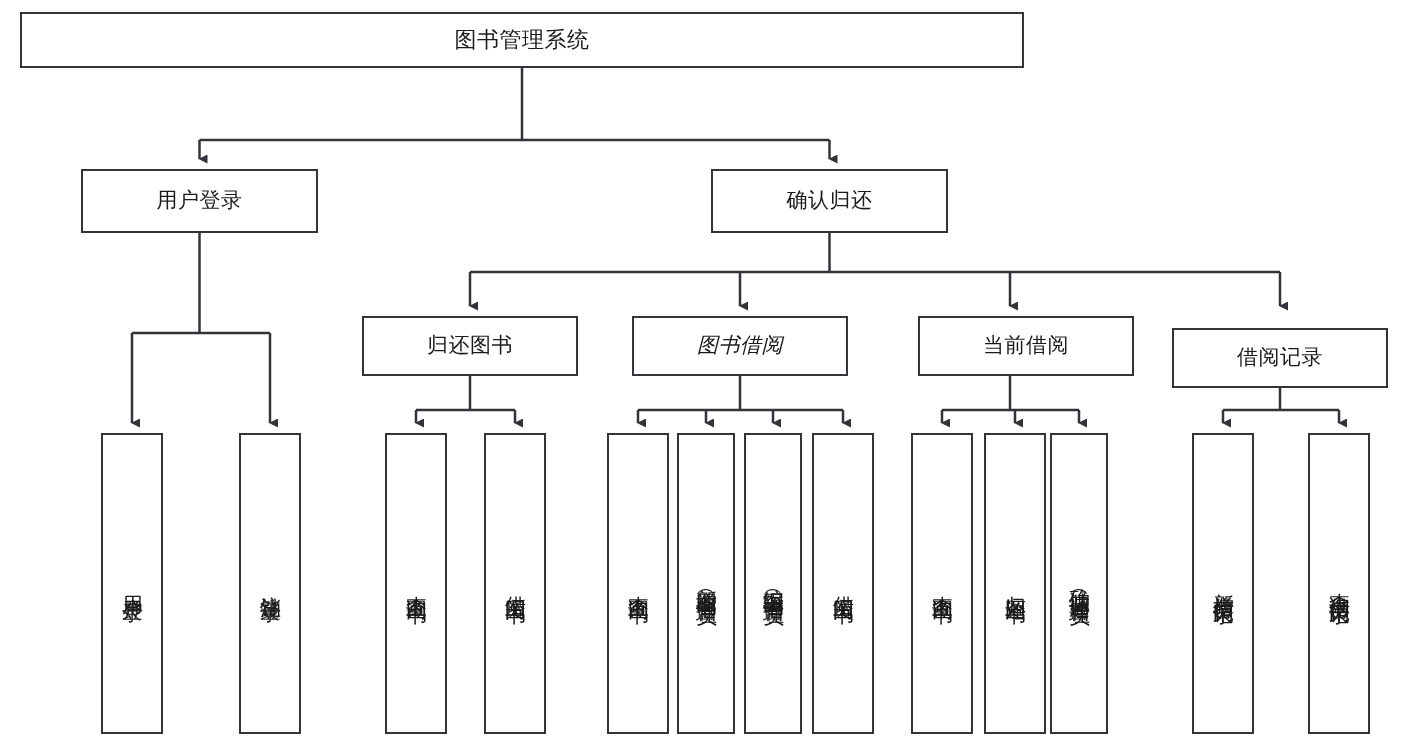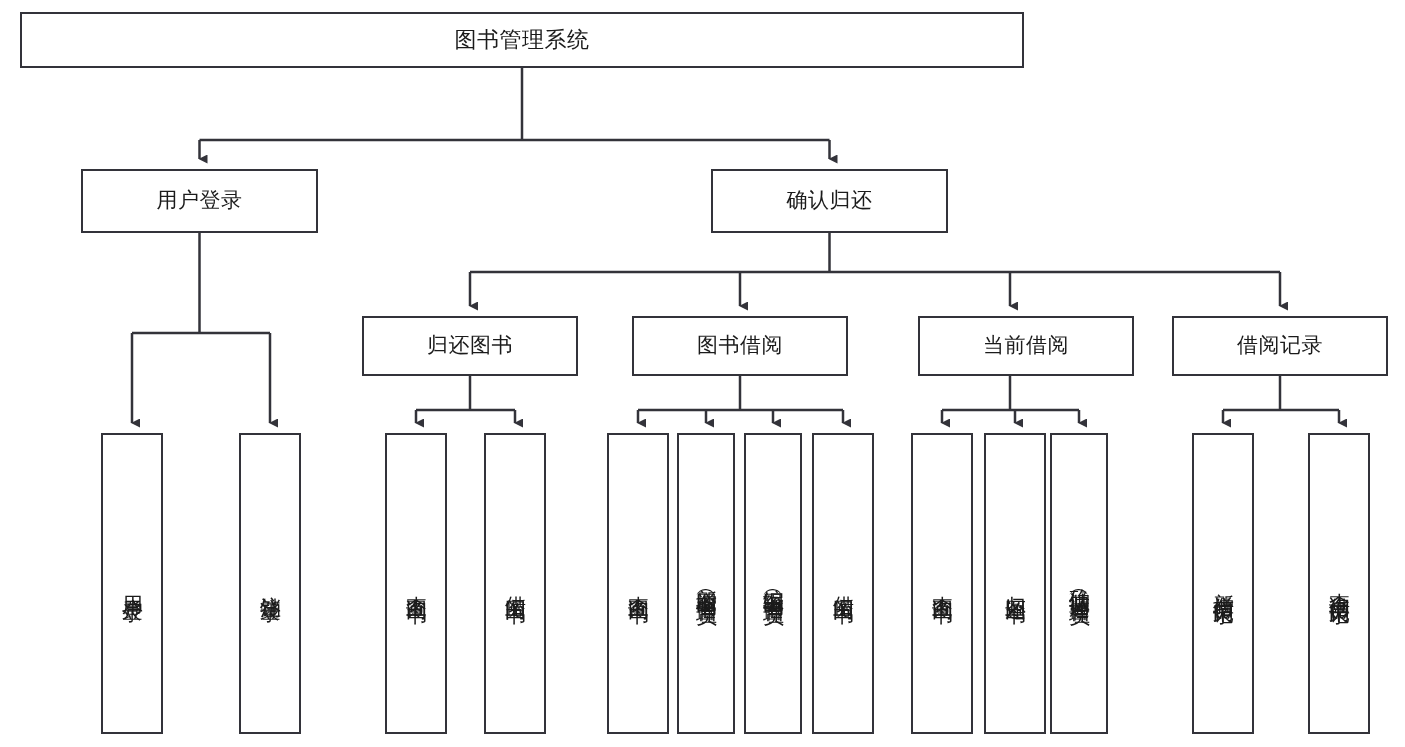--- a/index.html
+++ b/index.html
@@ -121,27 +121,27 @@
       </div>
       <div class="node level-2" style="left: 81px; top: 169px; width: 237px; height: 64px;">
         <span class="node-label">用户登录</span>
       </div>
       <div class="node level-2" style="left: 711px; top: 169px; width: 237px; height: 64px;">
         <span class="node-label">确认归还</span>
       </div>
       <div class="node level-3" style="left: 362px; top: 316px; width: 216px; height: 60px;">
         <span class="node-label">归还图书</span>
       </div>
-      <div class="node level-3" style="left: 632px; top: 316px; width: 216px; height: 60px;">
+      <div class="node level-3" style="left: 632px; top: 316px; width: 216px; height: 60px; font-style: italic;">
         <span class="node-label">图书借阅</span>
       </div>
       <div class="node level-3" style="left: 902px; top: 316px; width: 216px; height: 60px; margin-left: 16px;">
         <span class="node-label">当前借阅</span>
       </div>
-      <div class="node level-3" style="left: 1172px; top: 316px; width: 216px; height: 60px;">
+      <div class="node level-3" style="left: 1172px; top: 328px; width: 216px; height: 60px;">
         <span class="node-label">借阅记录</span>
       </div>
       <div class="node level-4 vertical" style="left: 101px; top: 433px; width: 62px; height: 301px;">
         <span class="node-label">用户登录</span>
       </div>
       <div class="node level-4 vertical" style="left: 239px; top: 433px; width: 62px; height: 301px;">
         <span class="node-label">注销登录</span>
       </div>
       <div class="node level-4 vertical" style="left: 385px; top: 433px; width: 62px; height: 301px;">
         <span class="node-label">查询图书</span>

